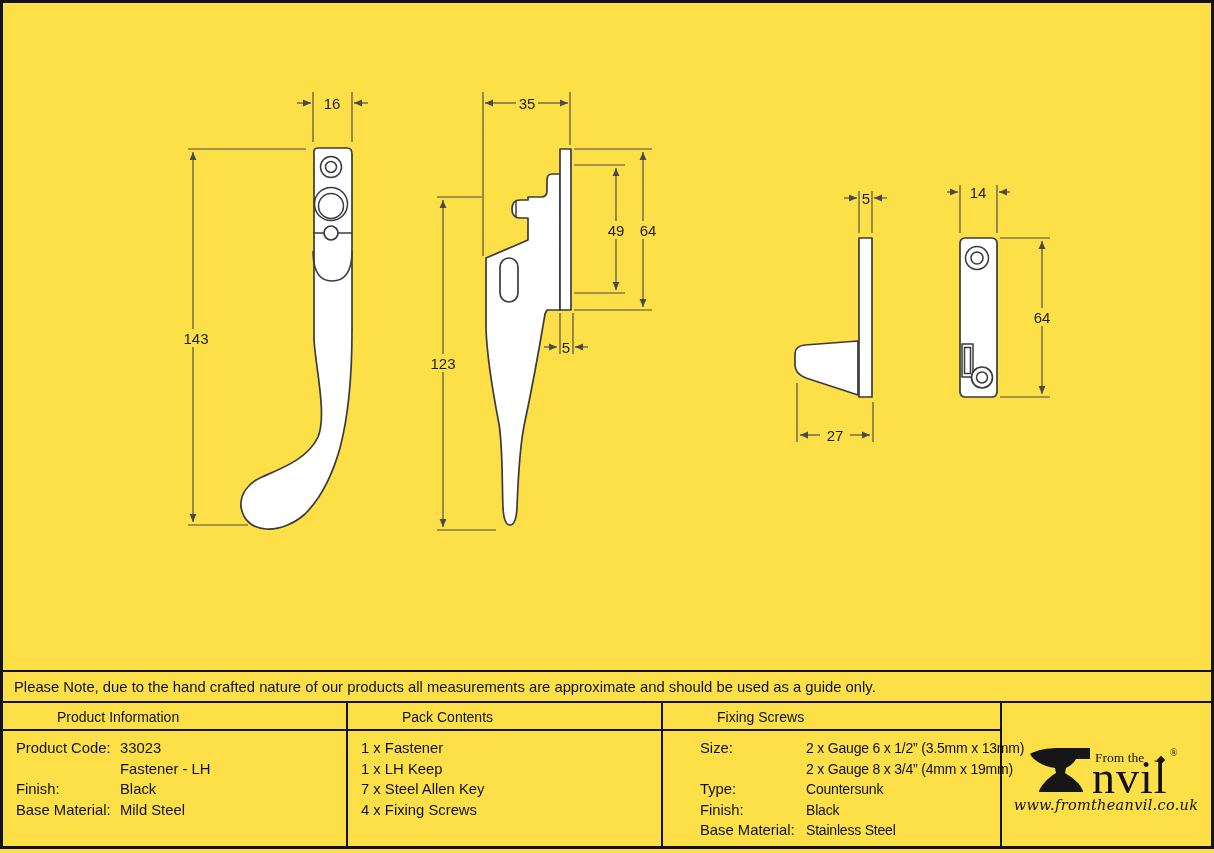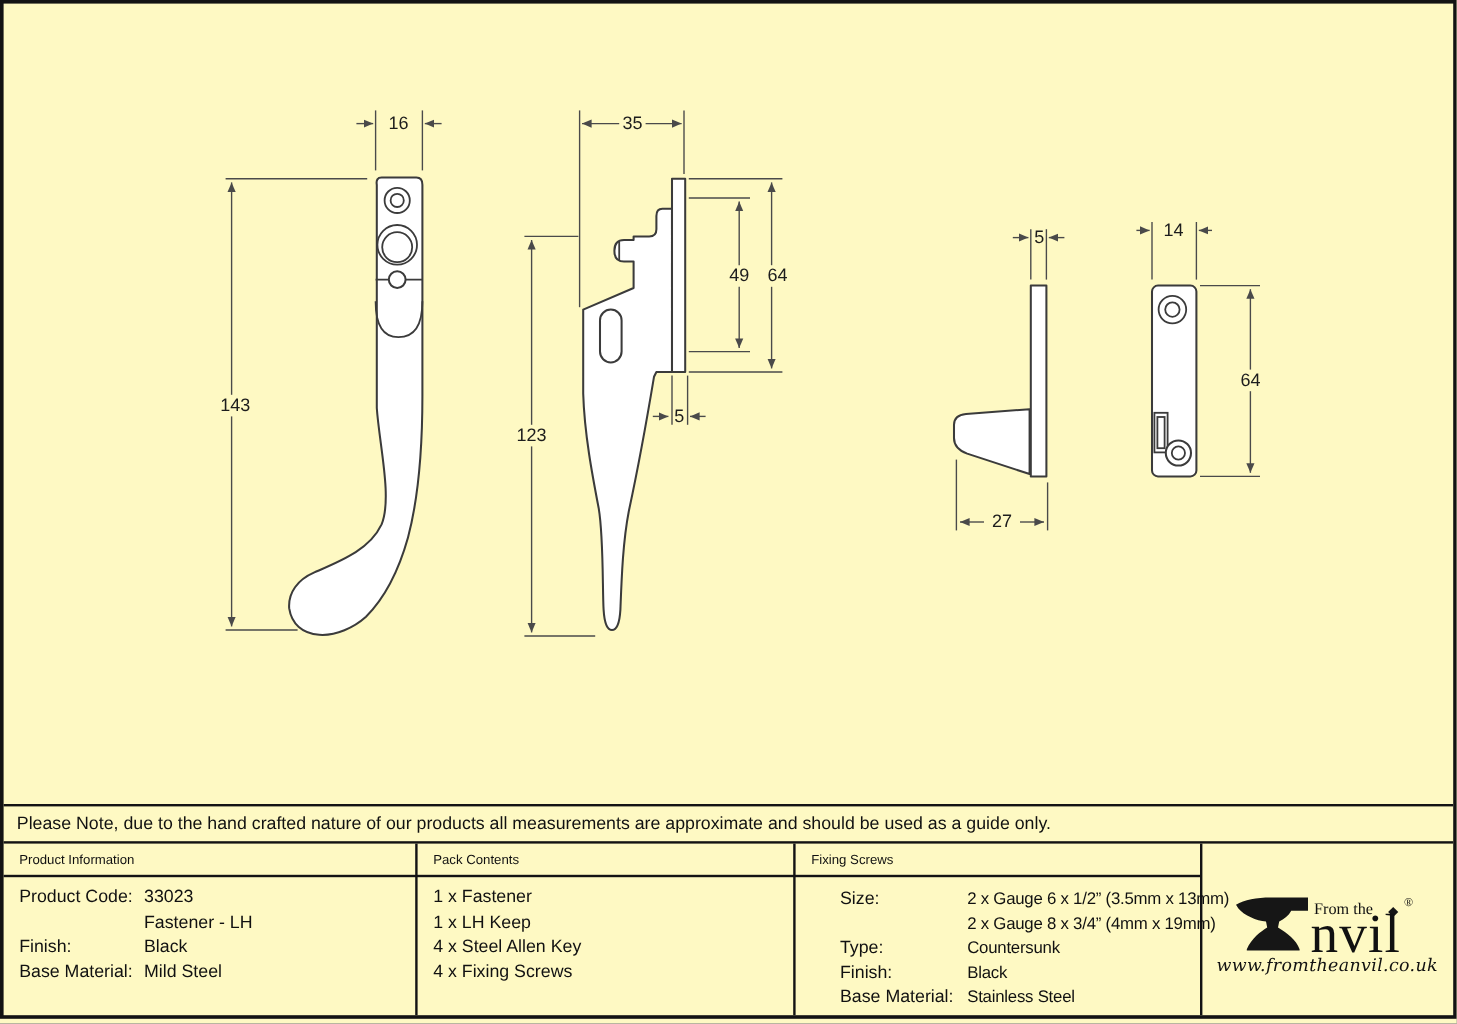--- a/index.html
+++ b/index.html
@@ -1,23 +1,23 @@
 <!DOCTYPE html>
 <html><head>
 <meta charset="utf-8">
 <style>
   html,body{margin:0;padding:0;background:#888;}
-  .sheet{position:relative;width:1214px;height:853px;background:#fef9c3;overflow:hidden;
+  .sheet{position:relative;width:1214px;height:853px;background:#fde047;overflow:hidden;
          font-family:"Liberation Sans",sans-serif;color:#111;}
   .frame{position:absolute;left:0;top:0;width:1214px;height:849px;border:3px solid #131313;box-sizing:border-box;}
   .hline,.vline{position:absolute;background:#131313;}
   .hline{height:2px;}
   .vline{width:2px;}
   .note{position:absolute;left:14px;top:676px;height:22px;line-height:22px;font-size:14.8px;white-space:nowrap;}
-  .thead{position:absolute;top:705px;height:24px;line-height:24px;font-size:11px;white-space:nowrap;}
+  .thead{position:absolute;top:705px;height:24px;line-height:24px;font-size:14px;white-space:nowrap;margin-left:41px;}
   .cell{position:absolute;top:738px;font-size:14.8px;}
   .trow{height:20.5px;line-height:20.5px;white-space:nowrap;}
   .lab{display:inline-block;width:104px;}
   .cell3 .lab{width:106px;}
   .cell3 .val{font-size:14px;letter-spacing:-0.2px;}
   svg text{font-family:"Liberation Sans",sans-serif;font-size:15px;fill:#1d1d1d;}
   .part{stroke:#3b3b3b;stroke-width:1.7;fill:#fff;stroke-linejoin:round;stroke-linecap:round;}
   .pline{stroke:#3b3b3b;stroke-width:1.5;fill:none;}
   .dim{stroke:#4a4a4a;stroke-width:1.15;fill:none;}
   
@@ -169,21 +169,21 @@
     <div class="trow"><span class="lab">Product Code:</span><span class="val">33023</span></div>
     <div class="trow"><span class="lab"></span><span class="val">Fastener - LH</span></div>
     <div class="trow"><span class="lab">Finish:</span><span class="val">Black</span></div>
     <div class="trow"><span class="lab">Base Material:</span><span class="val">Mild Steel</span></div>
   </div>
 
   
   <div class="cell" style="left:361px;">
     <div class="trow">1 x Fastener</div>
     <div class="trow">1 x LH Keep</div>
-    <div class="trow">4 x Steel Allen Key</div>
+    <div class="trow">7 x Steel Allen Key</div>
     <div class="trow">4 x Fixing Screws</div>
   </div>
 
   
   <div class="cell cell3" style="left:700px;">
     <div class="trow"><span class="lab">Size:</span><span class="val">2 x Gauge 6 x 1/2” (3.5mm x 13mm)</span></div>
     <div class="trow"><span class="lab"></span><span class="val">2 x Gauge 8 x 3/4” (4mm x 19mm)</span></div>
     <div class="trow"><span class="lab">Type:</span><span class="val">Countersunk</span></div>
     <div class="trow"><span class="lab">Finish:</span><span class="val">Black</span></div>
     <div class="trow"><span class="lab">Base Material:</span><span class="val">Stainless Steel</span></div>

